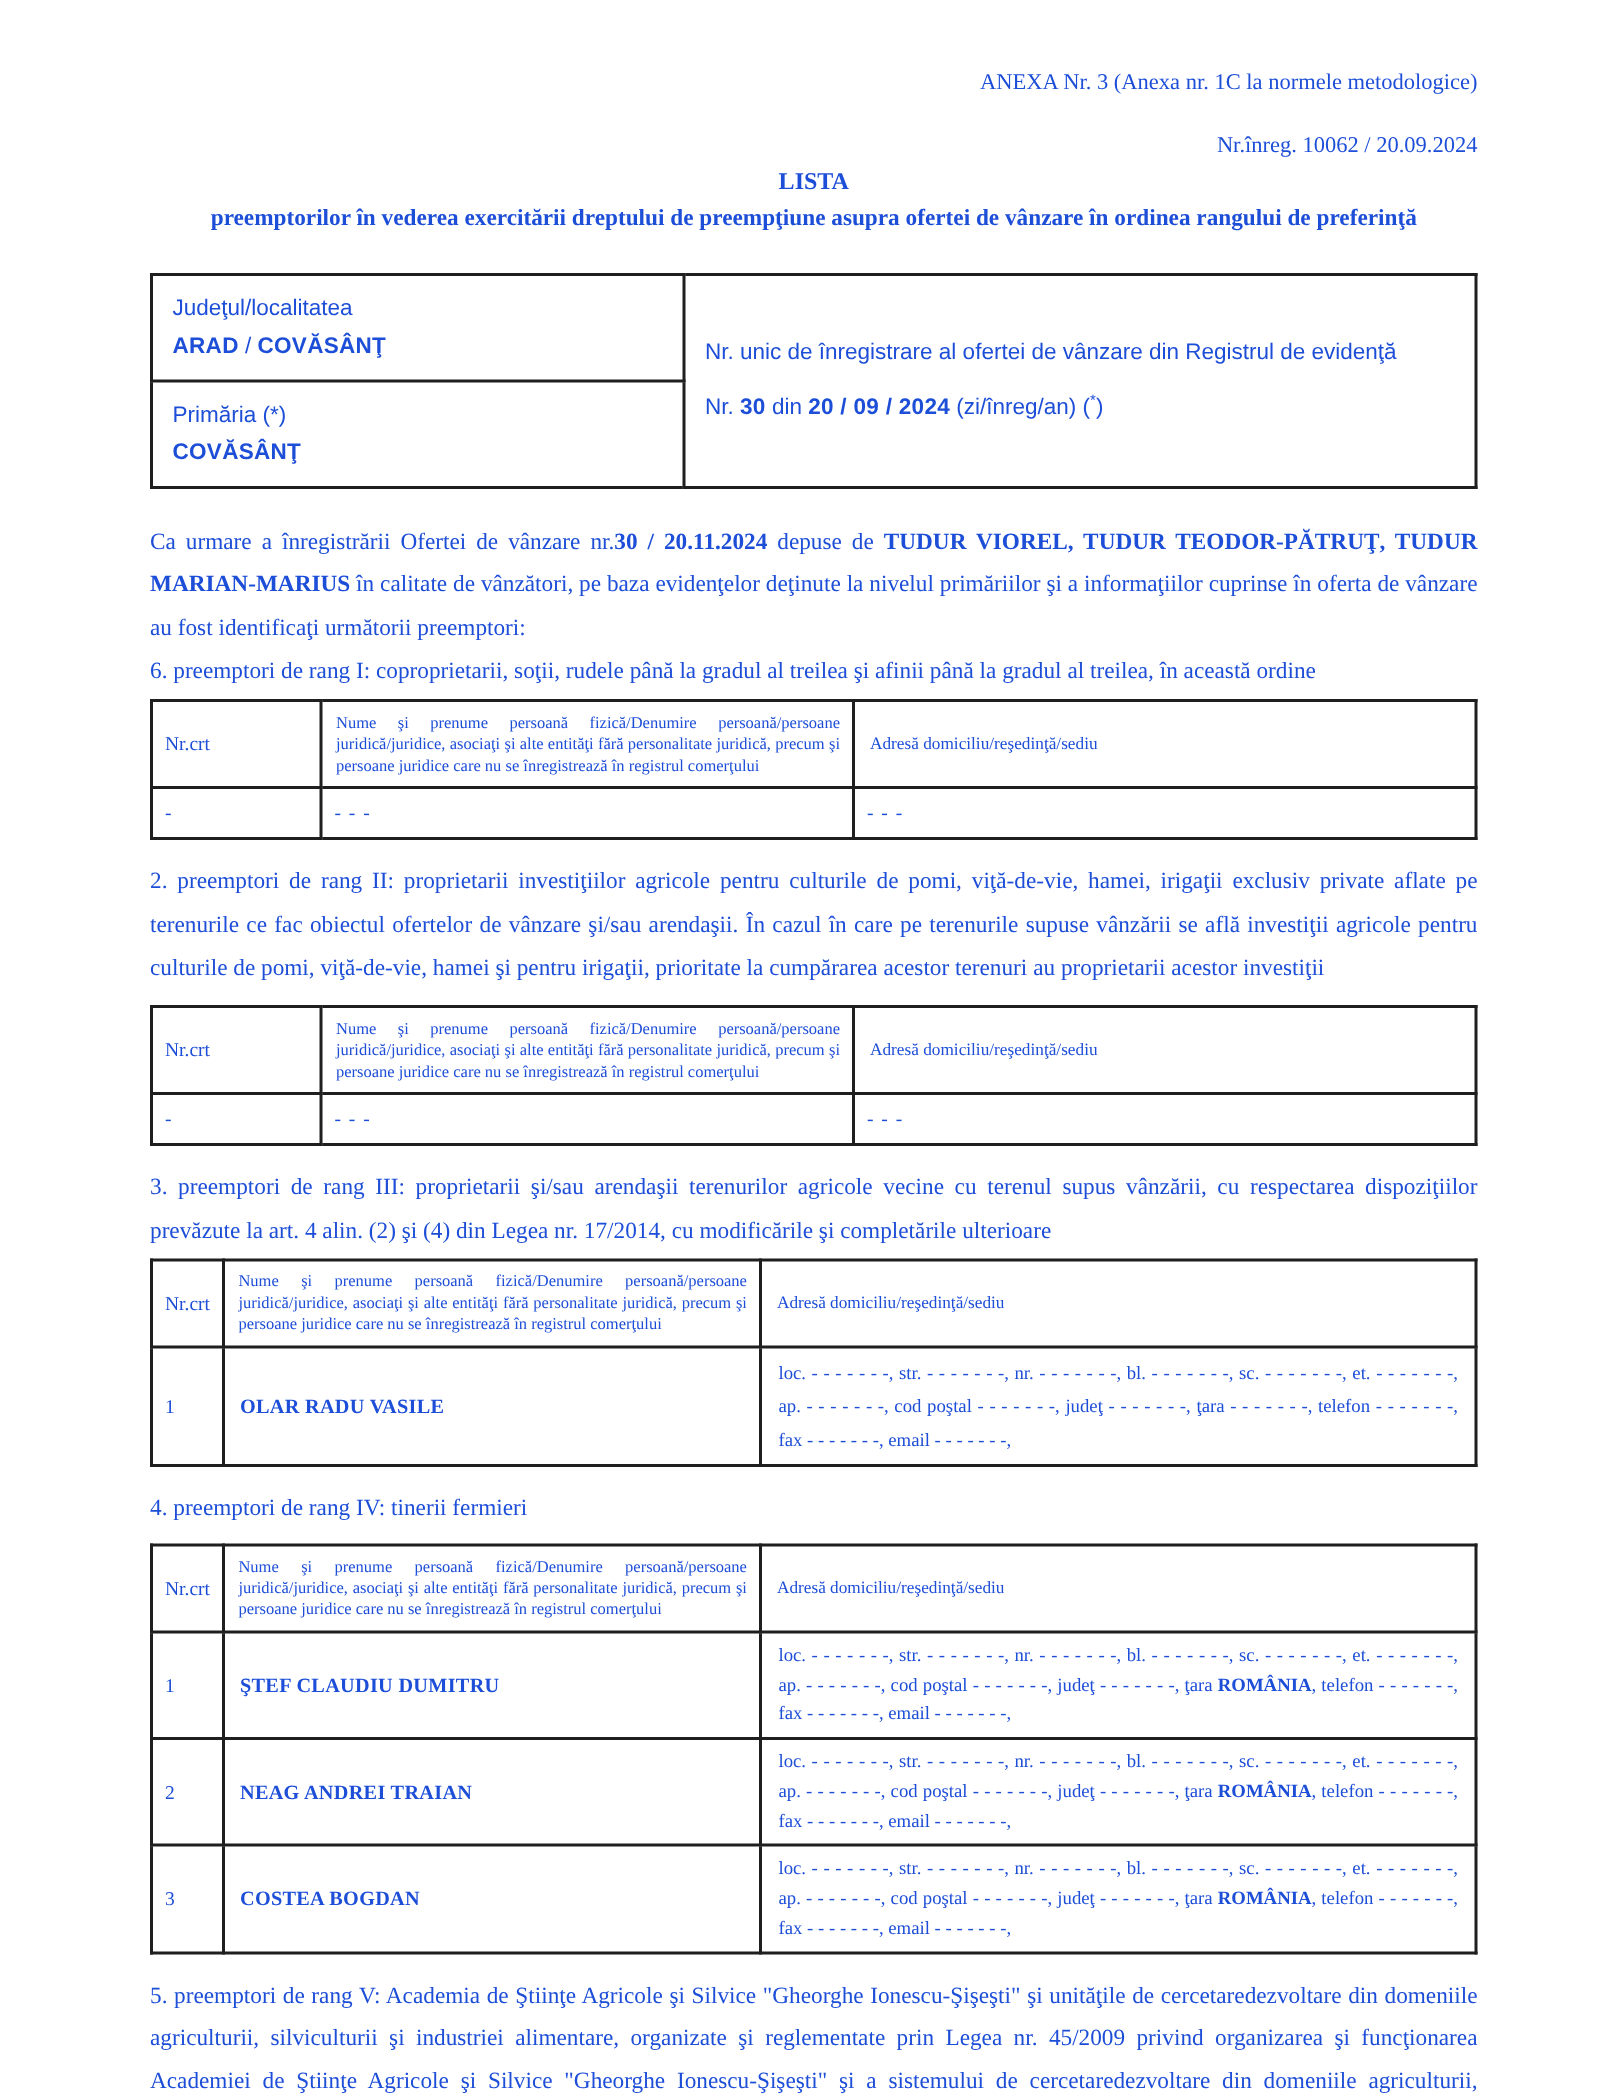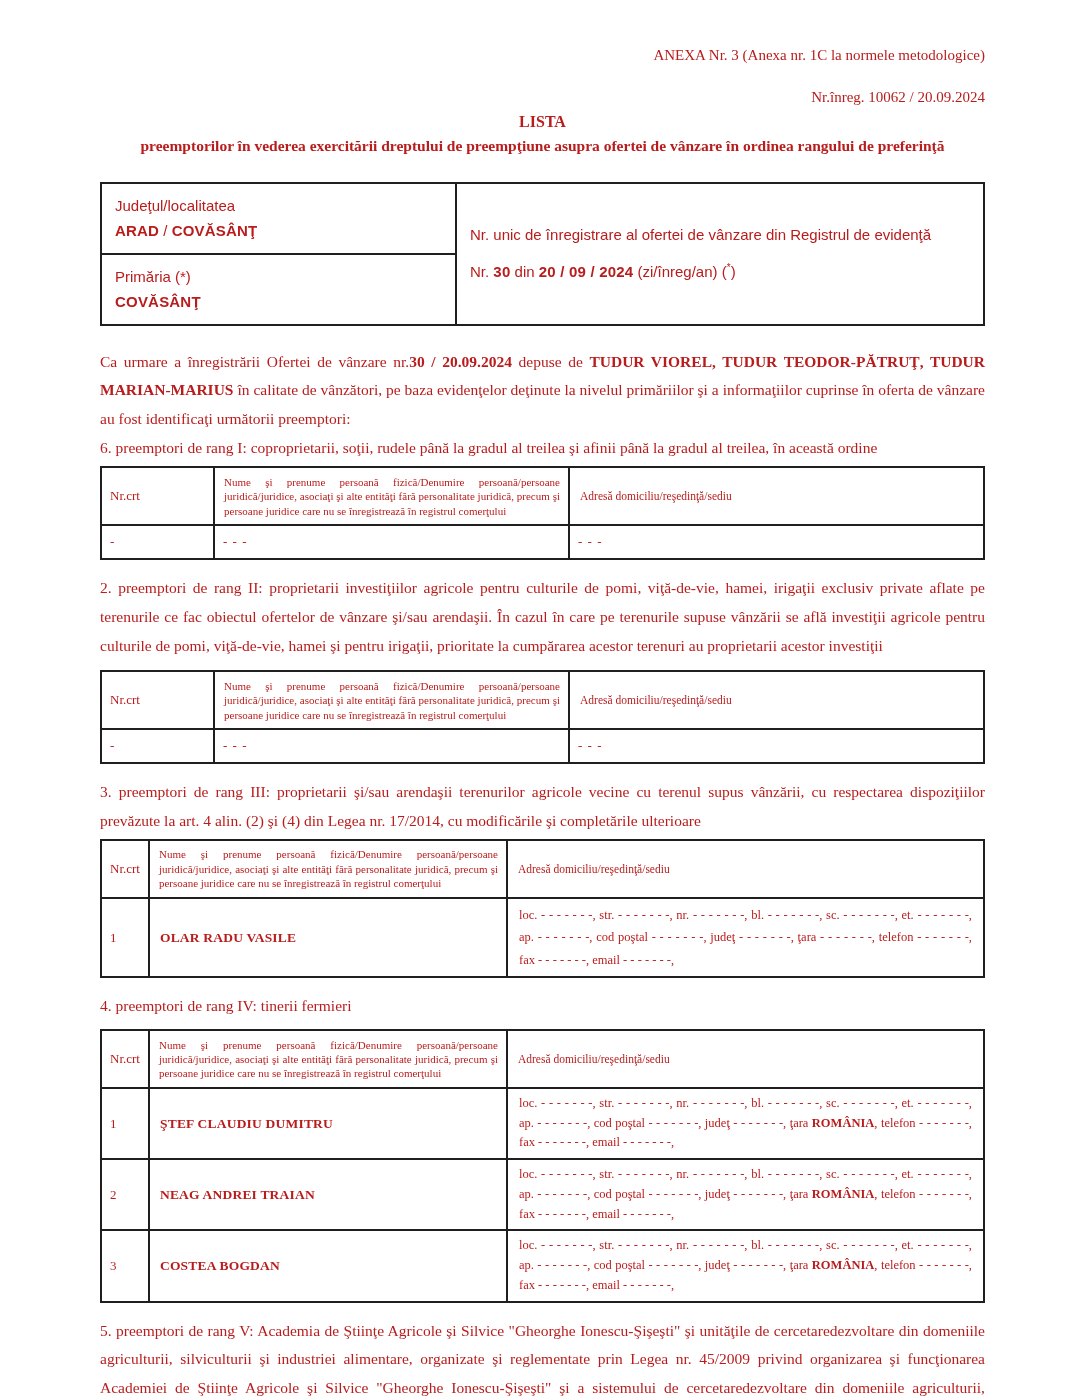--- a/index.html
+++ b/index.html
@@ -1,20 +1,20 @@
 <!DOCTYPE html>
 <html><head>
 <meta charset="utf-8">
 <style>
   * { margin:0; padding:0; box-sizing:border-box; }
   html,body { background:#ffffff; }
   .page {
     width:1082px; height:1400px;
     background:#ffffff;
-    color:#b91c1c;
+    color:#1d4ed8;
     font-family:"Liberation Serif","DejaVu Serif",serif;
     padding:46px 97px 0 100px;
     overflow:hidden;
   }
   .right-line { text-align:right; font-size:15px; line-height:1.3; }
   .reg-line   { margin-top:22px; }
   .doc-title  { margin-top:4px; text-align:center; font-weight:bold; font-size:16px; line-height:1.4; }
   .doc-subtitle { text-align:center; font-weight:bold; font-size:15.5px; line-height:1.7; }
 
   
@@ -87,21 +87,21 @@
     </tr>
     <tr>
       <td class="info-left">
         <div>Primăria (*)</div>
         <div class="info-strong">COVĂSÂNŢ</div>
       </td>
     </tr>
   </tbody>
     </table>
 
-  <p class="body mt-lg"><span>Ca urmare a înregistrării Ofertei de vânzare nr.</span><b>30 / 20.09.2024</b><span> depuse de </span><b>TUDUR VIOREL, TUDUR TEODOR-PĂTRUŢ, TUDUR MARIAN-MARIUS</b><span> în calitate de vânzători, pe baza evidenţelor deţinute la nivelul primăriilor şi a informaţiilor cuprinse în oferta de vânzare au fost identificaţi următorii preemptori:</span></p>
+  <p class="body mt-lg"><span>Ca urmare a înregistrării Ofertei de vânzare nr.</span><b>30 / 20.11.2024</b><span> depuse de </span><b>TUDUR VIOREL, TUDUR TEODOR-PĂTRUŢ, TUDUR MARIAN-MARIUS</b><span> în calitate de vânzători, pe baza evidenţelor deţinute la nivelul primăriilor şi a informaţiilor cuprinse în oferta de vânzare au fost identificaţi următorii preemptori:</span></p>
 
   <p class="body mt-0">6. preemptori de rang I: coproprietarii, soţii, rudele până la gradul al treilea şi afinii până la gradul al treilea, în această ordine</p>
 
   <table class="grid t-empty">
     <colgroup>
         <col style="width:113px">
         <col style="width:355px">
         <col>
       </colgroup>
     <tbody>

